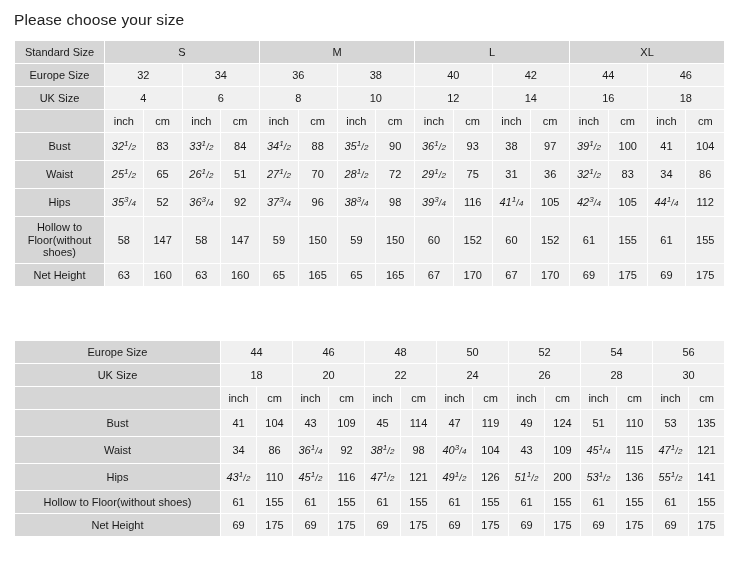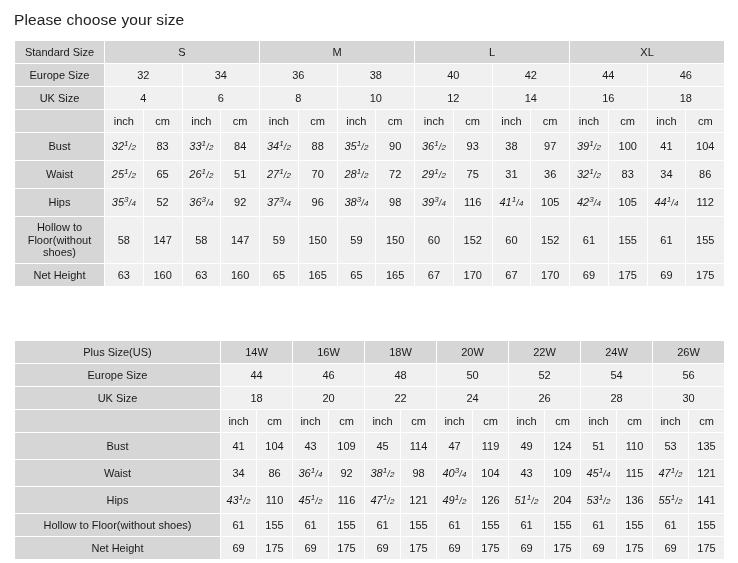--- a/index.html
+++ b/index.html
@@ -249,30 +249,20 @@
         <col style="width:36px">
       <col style="width:36px">
         <col style="width:36px">
       <col style="width:36px">
         <col style="width:36px">
       <col style="width:36px">
         <col style="width:36px">
     </colgroup>
     <tbody id="t2-body">
         <tr>
-          <td class="hdr">Plus Size(US)</td>
-          <td class="hdr" colspan="2">14W</td>
-          <td class="hdr" colspan="2">16W</td>
-          <td class="hdr" colspan="2">18W</td>
-          <td class="hdr" colspan="2">20W</td>
-          <td class="hdr" colspan="2">22W</td>
-          <td class="hdr" colspan="2">24W</td>
-          <td class="hdr" colspan="2">26W</td>
-        </tr>
-        <tr>
           <td class="lbl">Europe Size</td>
           <td class="val" colspan="2">44</td>
           <td class="val" colspan="2">46</td>
           <td class="val" colspan="2">48</td>
           <td class="val" colspan="2">50</td>
           <td class="val" colspan="2">52</td>
           <td class="val" colspan="2">54</td>
           <td class="val" colspan="2">56</td>
         </tr>
         <tr>
@@ -340,21 +330,21 @@
           <td class="lbl">Hips</td>
           <td class="val"><span class="frac">43<sup>1</sup><span class="sl">/</span><sub>2</sub></span></td>
           <td class="val">110</td>
           <td class="val"><span class="frac">45<sup>1</sup><span class="sl">/</span><sub>2</sub></span></td>
           <td class="val">116</td>
           <td class="val"><span class="frac">47<sup>1</sup><span class="sl">/</span><sub>2</sub></span></td>
           <td class="val">121</td>
           <td class="val"><span class="frac">49<sup>1</sup><span class="sl">/</span><sub>2</sub></span></td>
           <td class="val">126</td>
           <td class="val"><span class="frac">51<sup>1</sup><span class="sl">/</span><sub>2</sub></span></td>
-          <td class="val">204</td>
+          <td class="val">200</td>
           <td class="val"><span class="frac">53<sup>1</sup><span class="sl">/</span><sub>2</sub></span></td>
           <td class="val">136</td>
           <td class="val"><span class="frac">55<sup>1</sup><span class="sl">/</span><sub>2</sub></span></td>
           <td class="val">141</td>
         </tr>
         <tr>
           <td class="lbl">Hollow to Floor(without shoes)</td>
           <td class="val">61</td>
           <td class="val">155</td>
           <td class="val">61</td>

